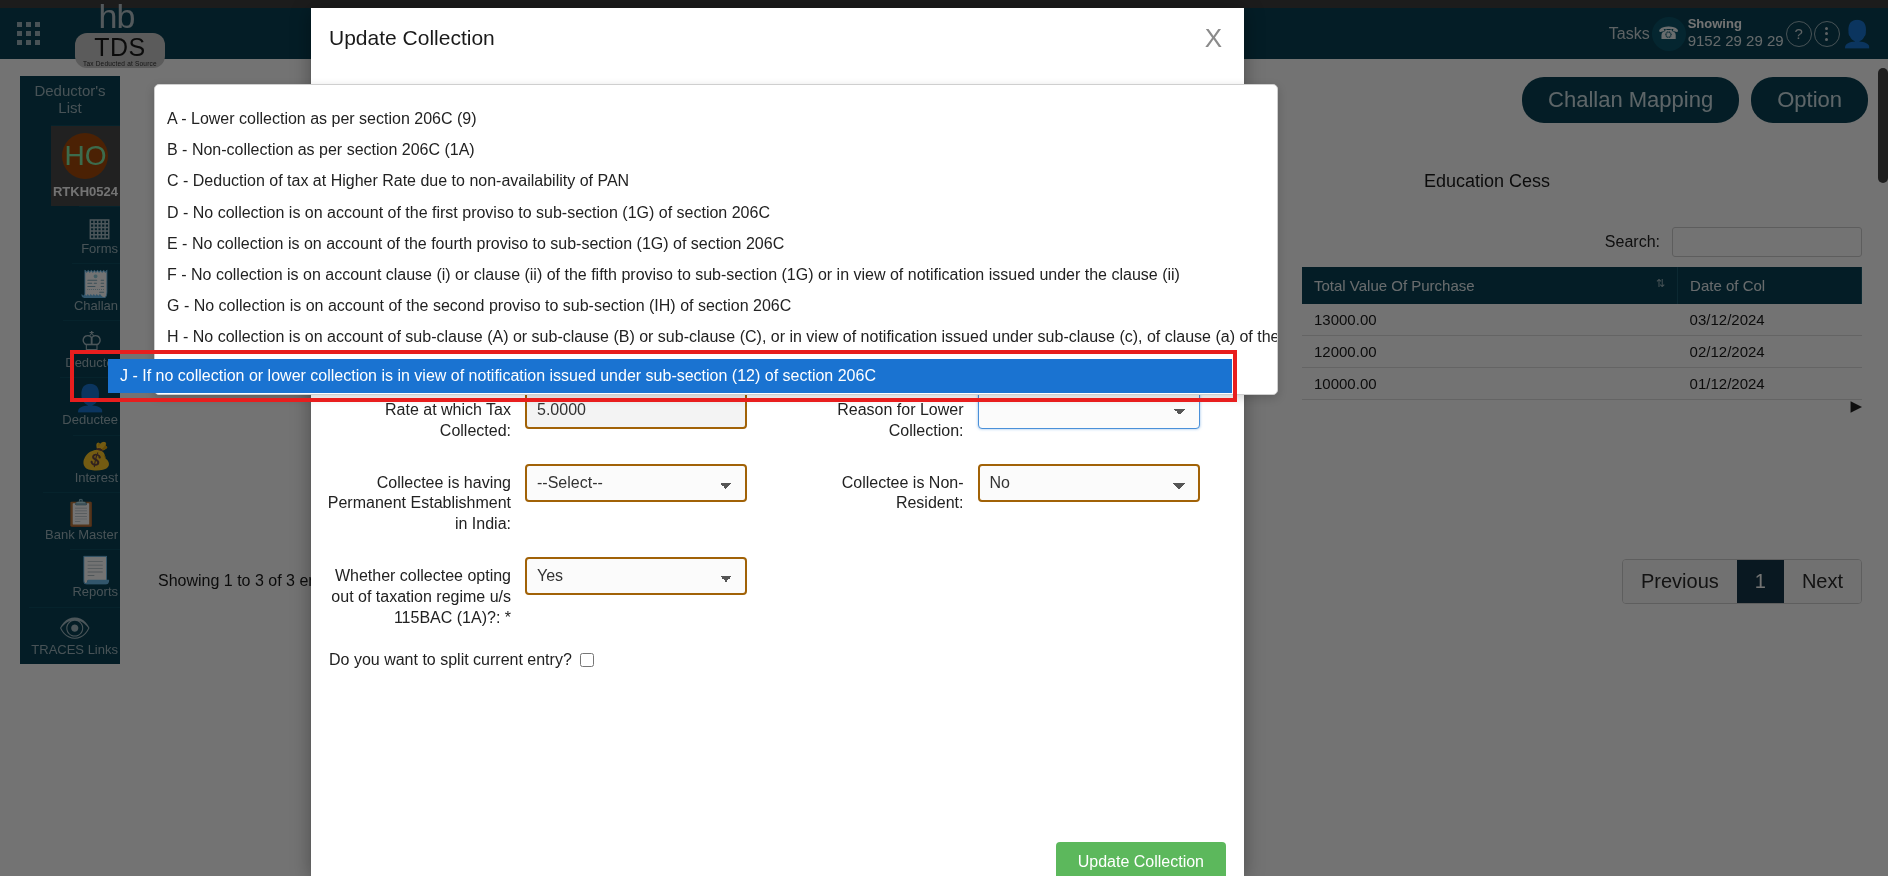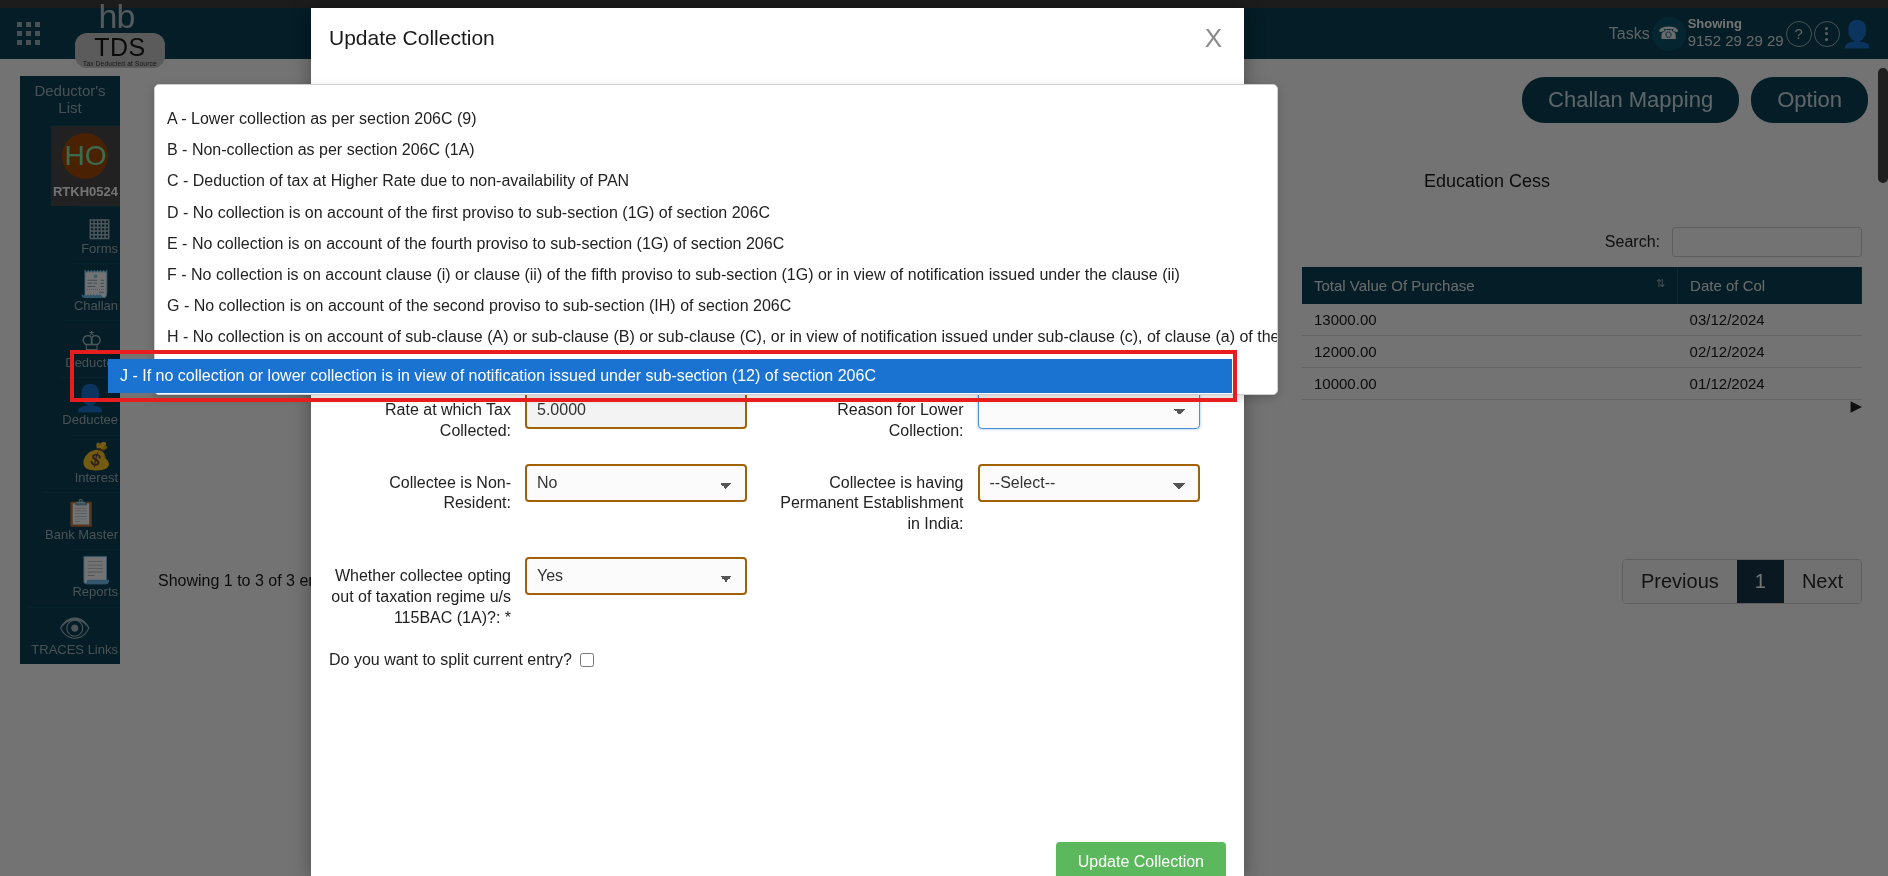--- a/index.html
+++ b/index.html
@@ -336,32 +336,32 @@
             <div class="fctl">
               <select class="fselect focused">
                 <option></option>
               </select>
             </div>
           </div>
         </div>
 
         <div class="frow">
           <div class="fcol">
+            <div class="flabel">Collectee is having Permanent Establishment in India:</div>
+            <div class="fctl">
+              <select class="fselect">
+                <option>--Select--</option>
+              </select>
+            </div>
+          </div>
+          <div class="fcol">
             <div class="flabel">Collectee is Non-Resident:</div>
             <div class="fctl">
               <select class="fselect">
                 <option>No</option>
-              </select>
-            </div>
-          </div>
-          <div class="fcol">
-            <div class="flabel">Collectee is having Permanent Establishment in India:</div>
-            <div class="fctl">
-              <select class="fselect">
-                <option>--Select--</option>
               </select>
             </div>
           </div>
         </div>
 
         <div class="frow">
           <div class="fcol">
             <div class="flabel">Whether collectee opting out of taxation regime u/s 115BAC (1A)?: *</div>
             <div class="fctl">
               <select class="fselect">

